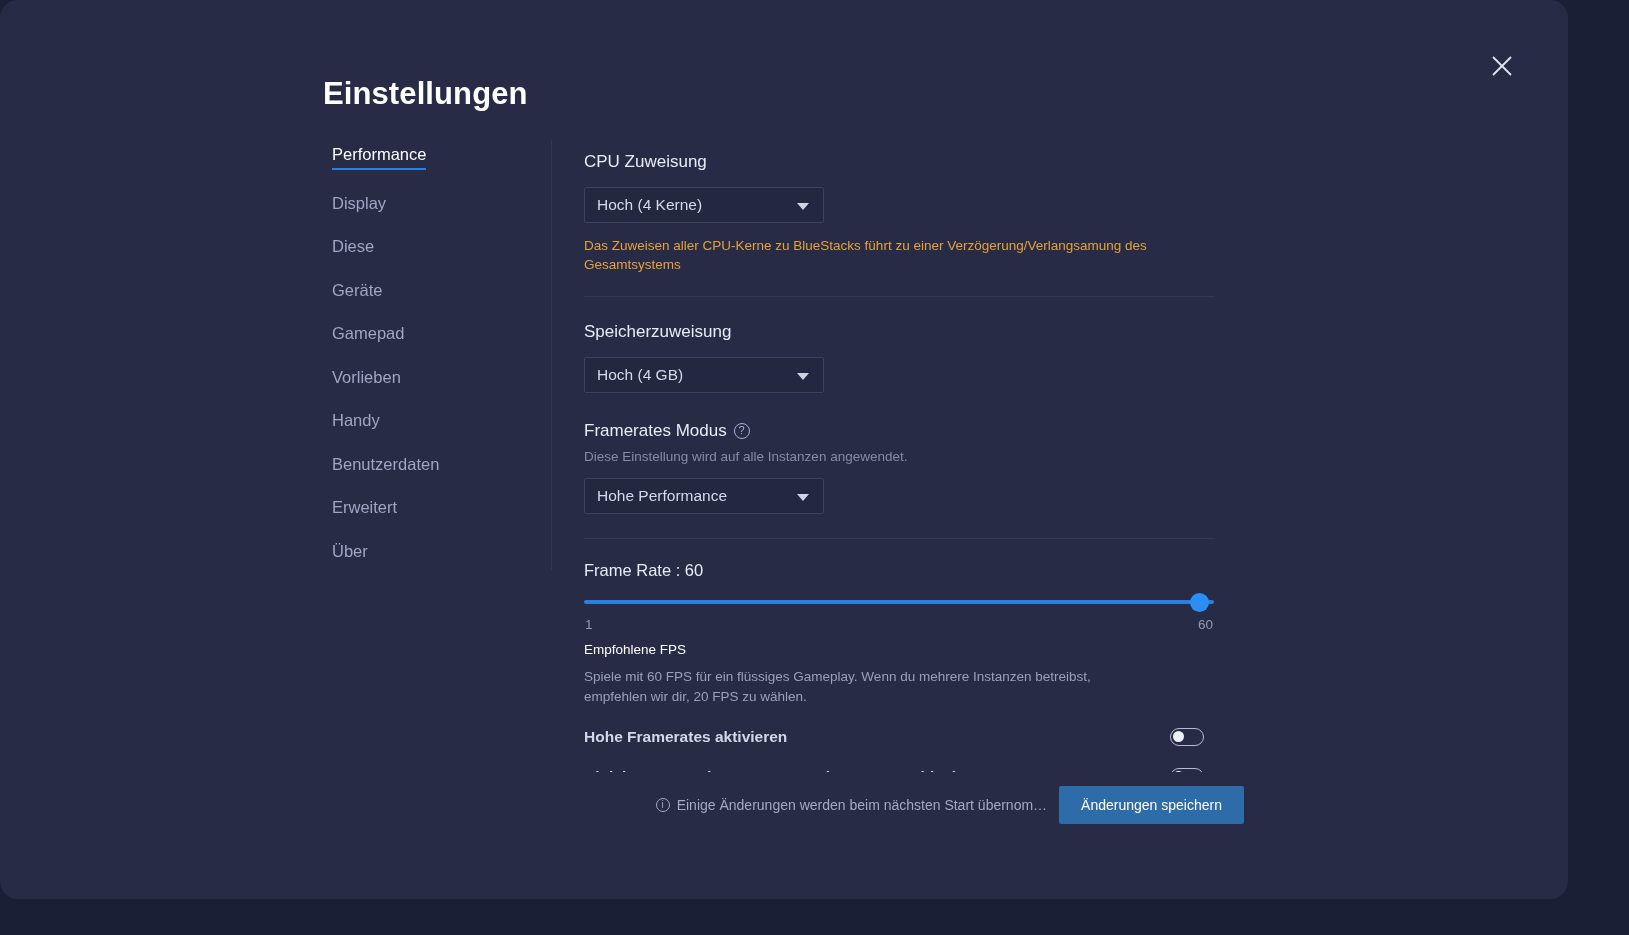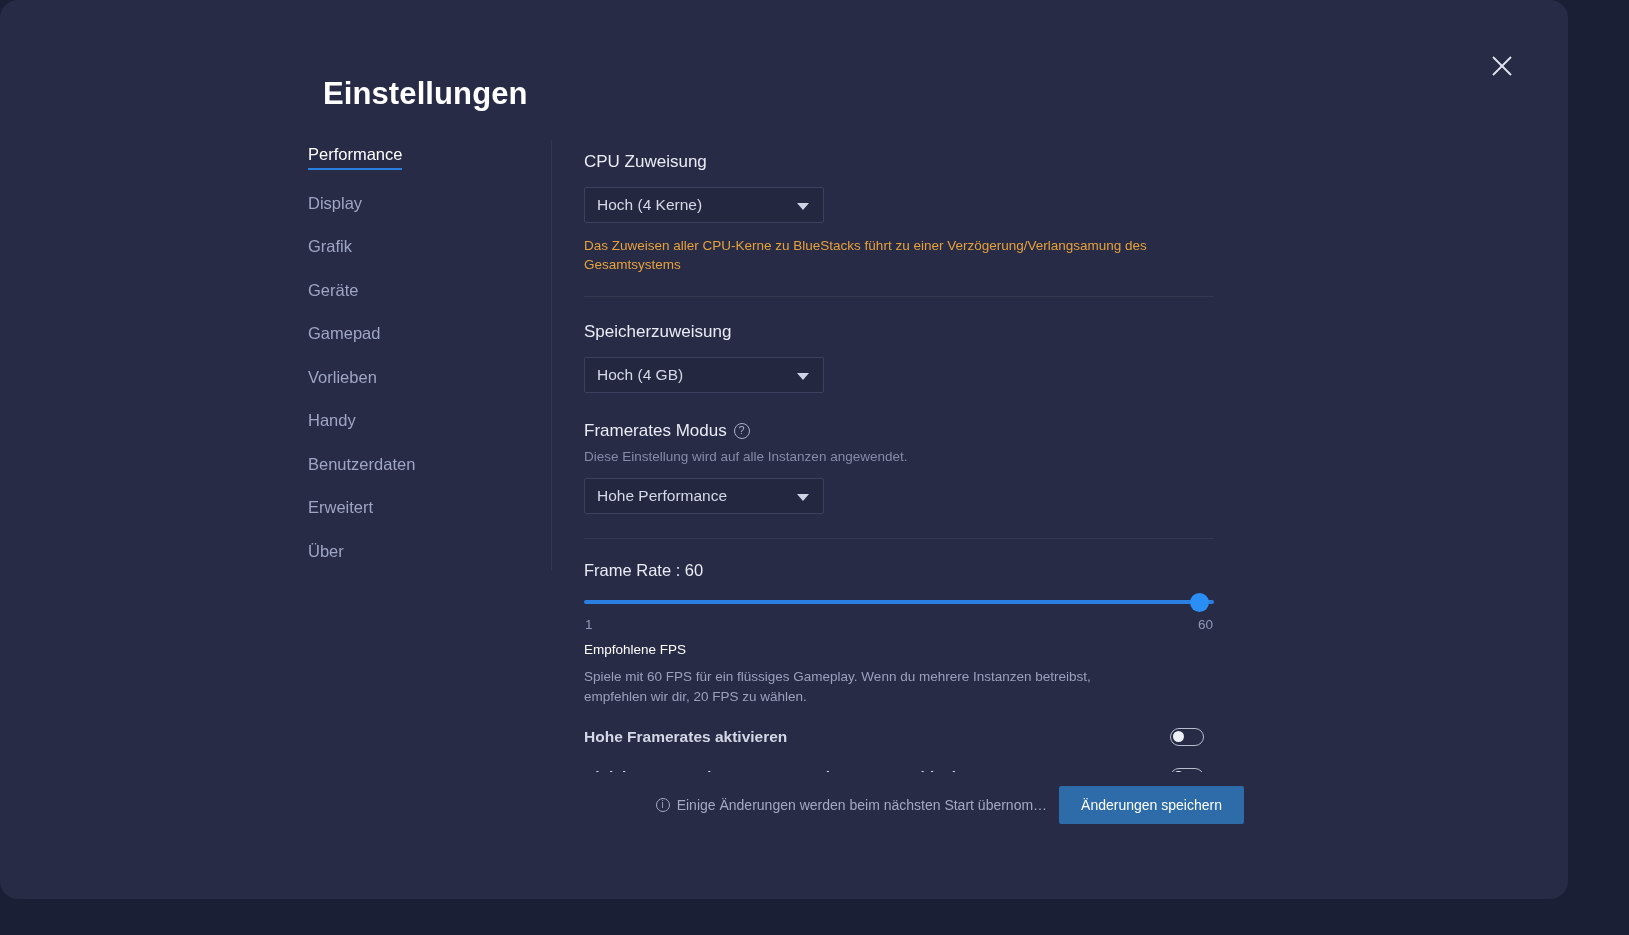--- a/index.html
+++ b/index.html
@@ -27,21 +27,21 @@
   .close-btn svg { display:block; }
 
   .page-title {
     position:absolute; left:323px; top:76px;
     font-size:31px; font-weight:bold; color:#ffffff;
     letter-spacing:.1px;
   }
 
   
   .sidebar {
-    position:absolute; left:308px; top:146px; width:210px;
+    position:absolute; left:332px; top:146px; width:210px;
   }
   .side-item {
     font-size:16.5px; color:#9fa5c4; line-height:1;
     padding:0 0 2px 0; margin-bottom:25px;
     display:inline-block; cursor:pointer; position:relative;
   }
   .side-row { display:block; }
   .side-item.active {
     color:#ffffff;
     border-bottom:2px solid #2b7fe0;
@@ -172,21 +172,21 @@
       </span>
     </div>
 
     <div class="page-title">Einstellungen</div>
 
     <div class="v-divider"></div>
 
     <div class="sidebar">
       <div class="side-row"><span class="side-item active">Performance</span></div>
       <div class="side-row"><span class="side-item">Display</span></div>
-      <div class="side-row"><span class="side-item">Grafik</span></div>
+      <div class="side-row"><span class="side-item">Diese</span></div>
       <div class="side-row"><span class="side-item">Geräte</span></div>
       <div class="side-row"><span class="side-item">Gamepad</span></div>
       <div class="side-row"><span class="side-item">Vorlieben</span></div>
       <div class="side-row"><span class="side-item">Handy</span></div>
       <div class="side-row"><span class="side-item">Benutzerdaten</span></div>
       <div class="side-row"><span class="side-item">Erweitert</span></div>
       <div class="side-row"><span class="side-item">Über</span></div>
     </div>
 
     <div class="content">

